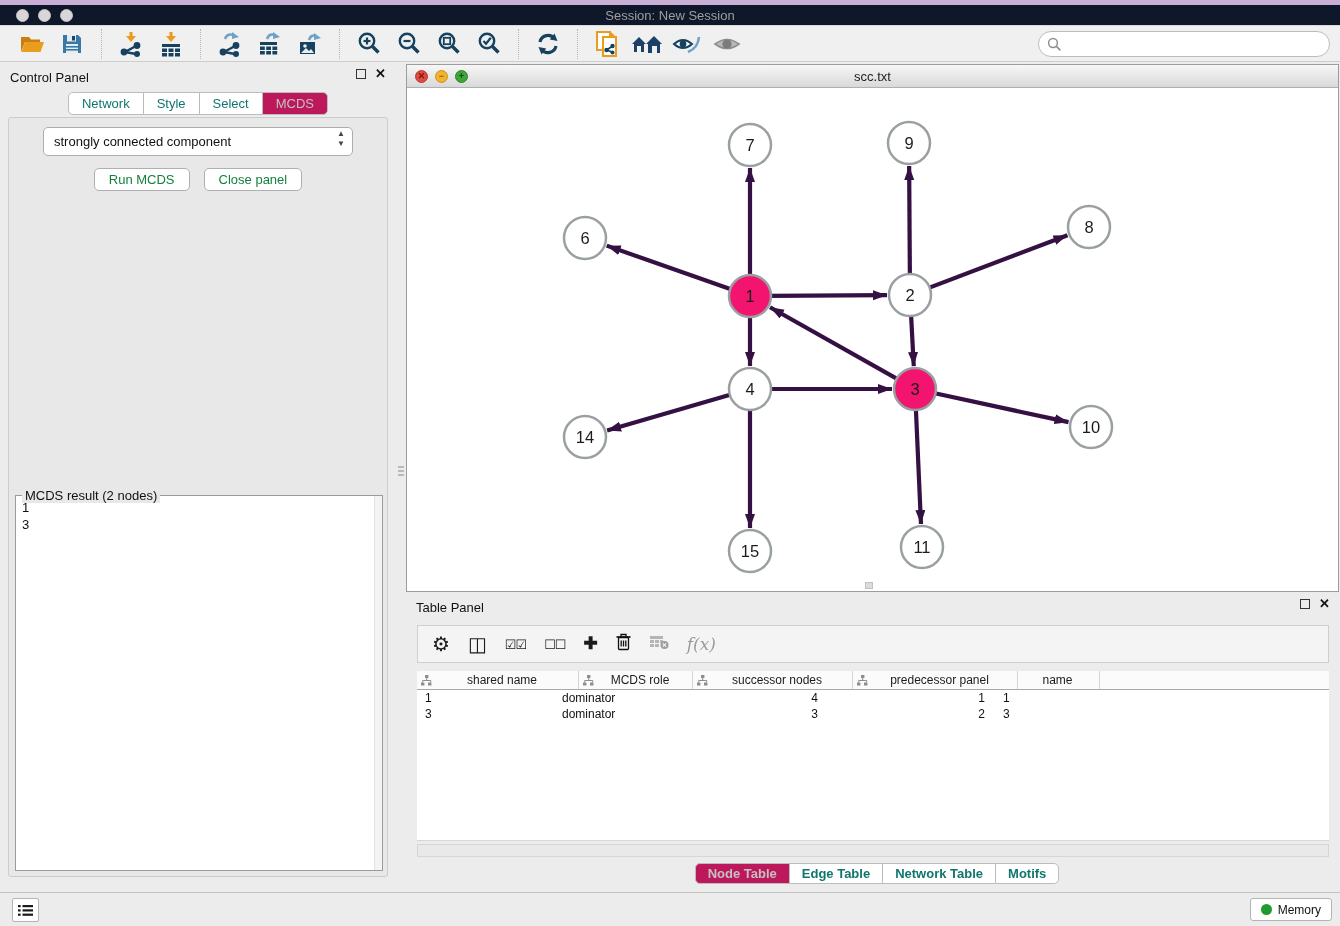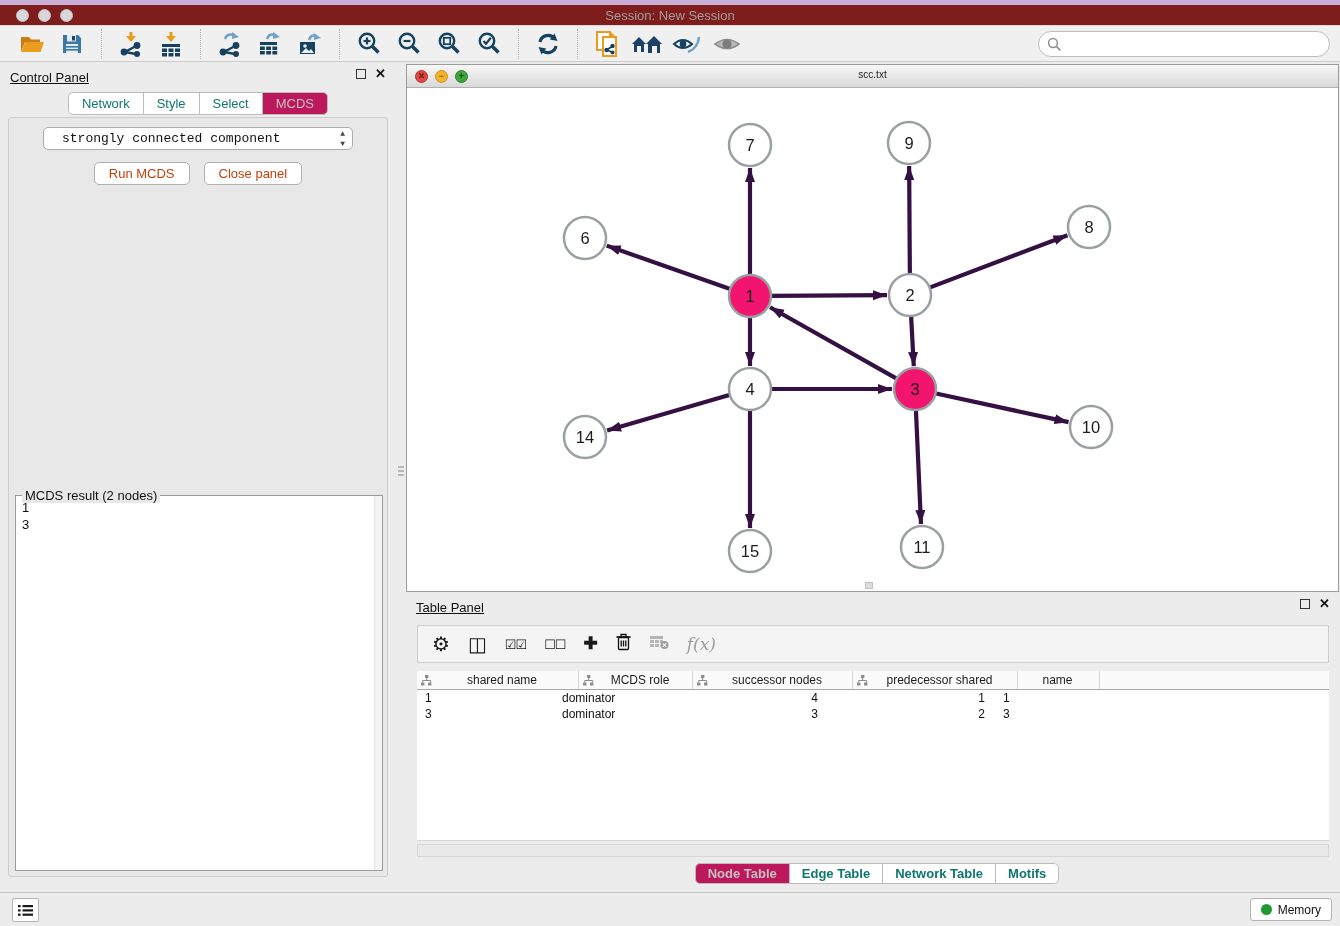--- a/index.html
+++ b/index.html
@@ -4,72 +4,72 @@
 <style>
   * { margin:0; padding:0; box-sizing:border-box; }
   html,body { width:1340px; height:926px; }
   body {
     position:relative; background:#ececec;
     font-family:"Liberation Sans", sans-serif; color:#111;
     overflow:hidden;
   }
   
   .titlebar{ position:absolute; left:0; top:0; width:1340px; height:26px;
-    background:#7f1d1d; border-top:5px solid #c9aed6; border-bottom:1px solid #dadada;}
+    background:#0f172a; border-top:5px solid #c9aed6; border-bottom:1px solid #dadada;}
   .traffic{ position:absolute; left:16px; top:4px; display:flex; gap:9px;}
   .traffic i{ width:13px; height:13px; border-radius:50%; background:#d8d6d8; border:1px solid #c3c1c3; display:block;}
   .titlebar .wtitle{ position:absolute; left:0; right:0; top:3px; text-align:center;
     font-size:13px; color:#9f9f9f;}
   
   .main-toolbar{ position:absolute; left:0; top:26px; width:1340px; height:36px;
     background:#f0f0f0; border-bottom:1px solid #cdcdcd; display:flex; align-items:center; padding-left:12px;}
   .tbtn{ width:40px; height:32px; display:flex; align-items:center; justify-content:center; cursor:default;}
   .tb-sep{ width:1px; height:30px; border-left:1px dotted #b5b5b5; margin:0 9px;}
   .search-box{ position:absolute; right:10px; top:31px; width:292px; height:26px;
     background:#fff; border:1px solid #bdbdbd; border-radius:13px; display:flex; align-items:center; padding-left:8px;}
   .search-box input{ border:none; outline:none; flex:1; font-size:13px; background:transparent; height:20px; }
   
   .control-panel{ position:absolute; left:0; top:62px; width:396px; height:830px; background:#ececec;}
-  .panel-head{ position:relative; height:30px; padding:8px 10px 0 10px; font-size:13px; color:#111;text-decoration:underline;}
+  .panel-head{ position:relative; height:30px; padding:8px 10px 0 10px; font-size:13px; color:#111;}
   .panel-head .ph-icons{ position:absolute; right:10px; top:7px; display:flex; gap:9px; align-items:center;}
   .float-ic{ width:10px; height:10px; border:1.5px solid #333; display:inline-block;}
   .close-ic{ font-size:13px; font-weight:bold; color:#111; line-height:10px;}
   .cp-tabs{ display:flex; justify-content:center; position:relative; z-index:2;}
   .tab{ padding:3px 13px; background:#fff; border:1px solid #bcbcbc; font-size:13px; margin-left:-1px; color:#0f766e;}
   .tab:first-child{ border-top-left-radius:5px; border-bottom-left-radius:5px; margin-left:0;}
   .tab:last-child{ border-top-right-radius:5px; border-bottom-right-radius:5px;}
   .tab.active{ background:#be185d; color:#c2c2c2;}
   .cp-body{ position:absolute; left:8px; top:55px; width:380px; height:760px;
     background:#e8e8e8; border:1px solid #cccccc; border-radius:3px;}
   .opt-label{ text-align:center; margin-top:22px; font-size:13px;}
-  .combo{ position:relative; width:310px; height:23px; margin:9px auto 0 auto; background:#fff;
-    border:1px solid #adadad; border-radius:5px; font-size:13px; display:flex; align-items:center; padding-left:18px;font-family:Liberation Mono, monospace;}
+  .combo{ position:relative; width:310px; height:29px; margin:9px auto 0 auto; background:#fff;
+    border:1px solid #adadad; border-radius:5px; font-size:13px; display:flex; align-items:center; padding-left:10px;}
   .combo .steppers{ position:absolute; right:7px; top:1px; font-size:8px; line-height:10px; color:#444; text-align:center;}
   .btn-row{ display:flex; justify-content:center; gap:14px; margin-top:12px;}
-  .pbtn{ background:#fff; border:1px solid #b0b0b0; border-radius:5px; padding:3px 14px; font-size:13px; color:#c2410c;}
+  .pbtn{ background:#fff; border:1px solid #b0b0b0; border-radius:5px; padding:3px 14px; font-size:13px; color:#15803d;}
   .result-group{ position:absolute; left:6px; top:377px; width:368px; height:376px;
     border:1px solid #9b9b9b; background:#fff;}
   .result-group .gtitle{ position:absolute; top:-8px; left:6px; background:#e8e8e8; padding:0 3px; font-size:13px; color:#111;}
   .result-text{ padding:3px 6px; font-size:13px; line-height:17px; white-space:pre-line; color:#111;}
   .result-scroll{ position:absolute; right:0; top:0; bottom:0; width:8px; background:#f3f3f3; border-left:1px solid #e2e2e2;}
   .v-splitter{ position:absolute; left:396px; top:62px; width:10px; height:830px; background:#ececec;}
   .v-splitter .grip{ position:absolute; left:2px; top:404px;}
   .v-splitter .grip i{ display:block; width:6px; height:2px; background:#b9b9b9; margin-bottom:2px;}
   
   .net-window{ position:absolute; left:406px; top:64px; width:933px; height:528px;
     border:1px solid #9c9c9c; background:#fff;}
   .net-titlebar{ position:relative; height:23px;
     background:linear-gradient(#f7f7f7,#d9d9d9); border-bottom:1px solid #b0b0b0;}
   .lights{ position:absolute; left:8px; top:5px; display:flex; gap:7px;}
   .lights i{ width:13px; height:13px; border-radius:50%; display:flex; align-items:center; justify-content:center;
     font-size:9px; font-weight:bold; font-style:normal; line-height:13px;}
   .light-red{ background:#dd4a41; border:1px solid #b83830; color:#7c1510;}
   .light-yellow{ background:#f3b32f; border:1px solid #cf8f1c; color:#8a5d08;}
   .light-green{ background:#3fa43a; border:1px solid #2f8030; color:#0c4d14;}
-  .net-titlebar .ntitle{ position:absolute; left:0; right:0; top:4px; text-align:center; font-size:10px; color:#222;}
+  .net-titlebar .ntitle{ position:absolute; left:0; right:0; top:4px; text-align:center; font-size:13px; color:#222;}
   .net-canvas{ position:relative; width:931px; height:503px; background:#fff;}
   .net-handle{ position:absolute; left:458px; bottom:2px; width:8px; height:7px; background:#dcdcdc; border:1px solid #c0c0c0;}
   
   .table-panel{ position:absolute; left:406px; top:592px; width:934px; height:300px; background:#ececec;}
   .tp-toolbar{ position:absolute; left:11px; top:33px; width:912px; height:38px;
     background:#f4f4f4; border:1px solid #cfcfcf; display:flex; align-items:center; gap:18px; padding-left:14px;}
   .tp-ic{ font-size:20px; color:#1a1a1a; line-height:20px;}
   .tp-pair{ font-size:13px; letter-spacing:-1px; color:#1a1a1a;}
   .fx{ font-family:"DejaVu Serif", serif; font-style:italic; font-size:17px; color:#9b9b9b;}
   .tp-table{ position:absolute; left:11px; top:79px; width:912px; height:170px; background:#fff;
@@ -448,21 +448,21 @@
       </div>
       <div class="th h3">
         <svg width="11" height="11" viewBox="0 0 11 11">
             <path d="M5.7 2.5 v2.5 M1.7 7.5 v-2 h8 v2" stroke="#8d8d8d" fill="none"></path>
             <g fill="#8d8d8d">
               <rect x="4" y="0" width="3.4" height="3"></rect>
               <rect x="0" y="7.5" width="3.4" height="3"></rect>
               <rect x="7" y="7.5" width="3.4" height="3"></rect>
             </g>
           </svg>
-        <span class="lbl">predecessor shared</span>
+        <span class="lbl">predecessor panel</span>
       </div>
       <div class="th h4">
         <span class="lbl">name</span>
       </div>
       <div class="th filler"></div>
     </div>
     <div class="trow">
       <div class="td c0">1</div>
       <div class="td c1">dominator</div>
       <div class="td c2">4</div>

